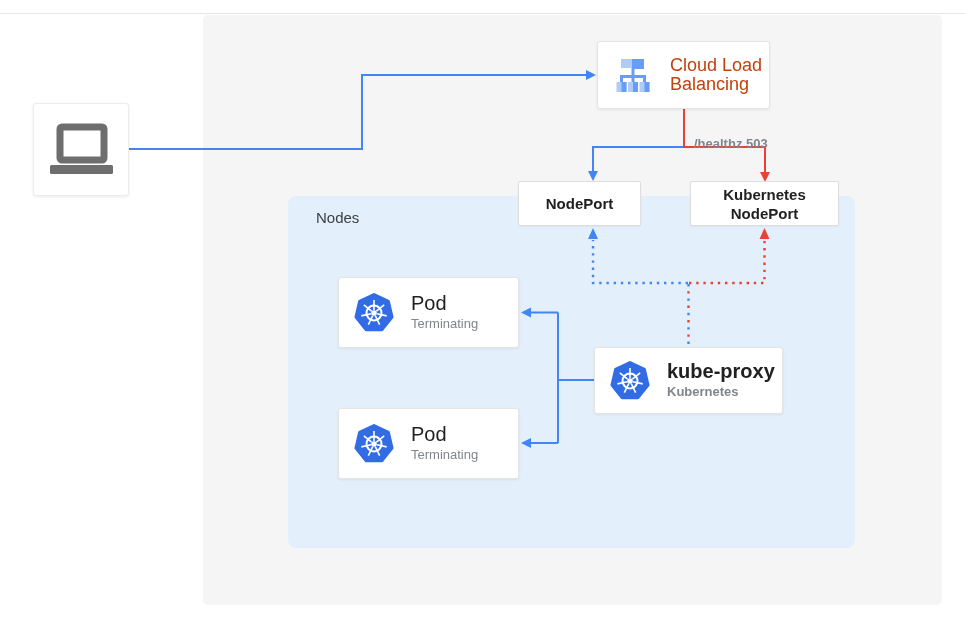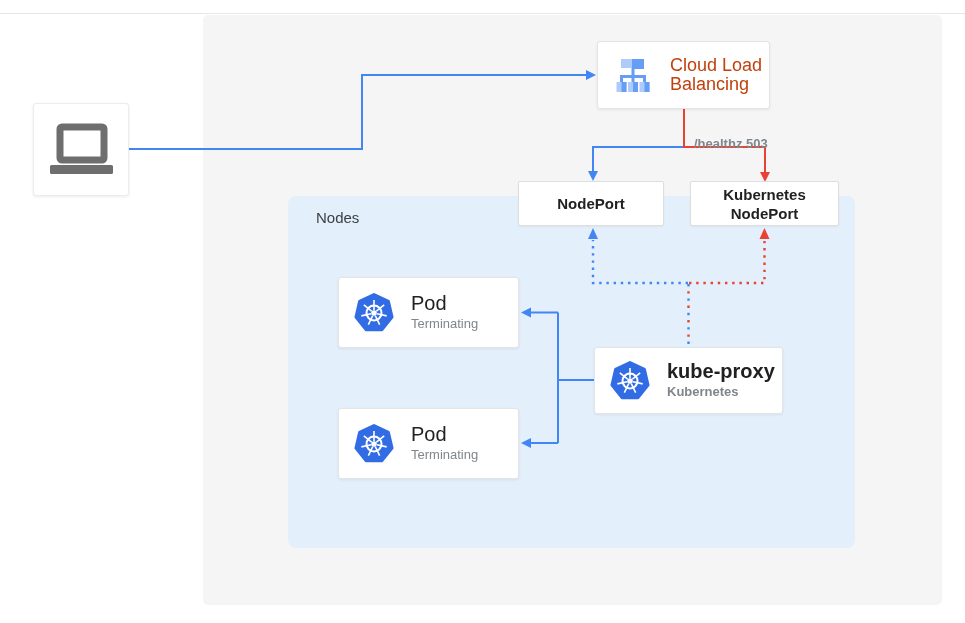--- a/index.html
+++ b/index.html
@@ -116,21 +116,21 @@
         <rect x="21" y="28" width="5" height="10" fill="#669DF6"></rect>
         <rect x="27.5" y="28" width="10" height="10" fill="#AECBFA"></rect>
         <rect x="32.5" y="28" width="5" height="10" fill="#669DF6"></rect>
       </svg>
     </span>
     <div class="txt clb-label">Cloud Load Balancing</div>
   </div>
 
   <div class="healthz">/healthz 503</div>
 
-  <div class="port-box" style="left:518px;top:181px;width:146px;height:45px;">
+  <div class="port-box" style="left:518px;top:181px;width:123px;height:45px;">
     <span>NodePort</span>
   </div>
 
   <div class="port-box" style="left:690px;top:181px;width:149px;height:45px;">
     <span style="display:block;width:110px;">Kubernetes NodePort</span>
   </div>
 
   <div class="card" style="left:338px;top:277px;width:181px;height:71px;">
     <span class="icon-slot">
       <svg width="42" height="42" viewBox="0 0 42 42">

